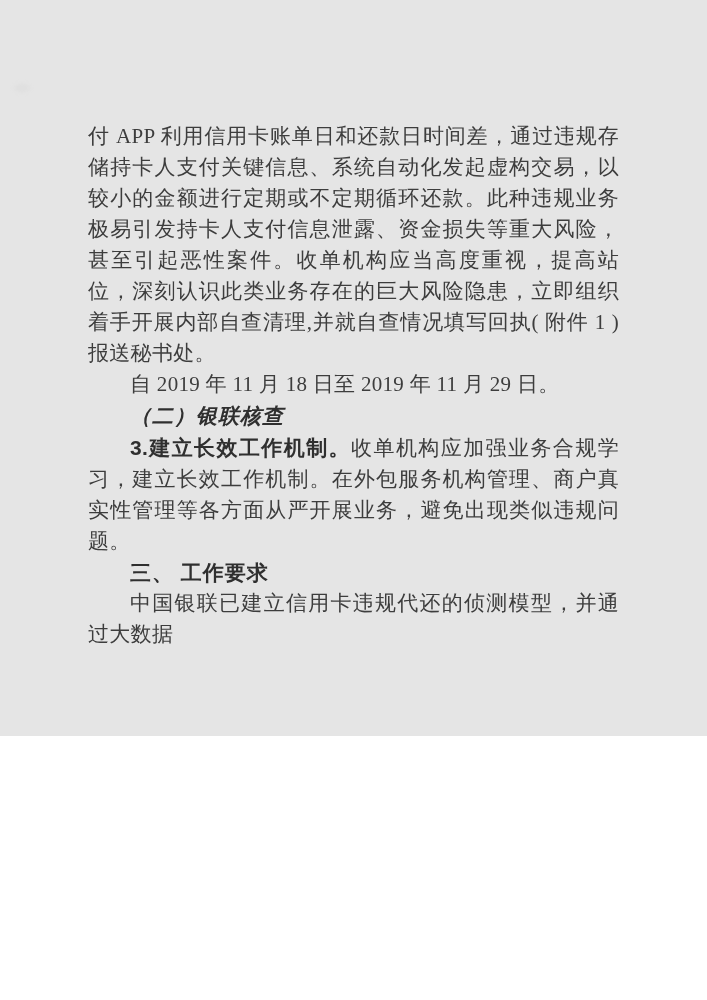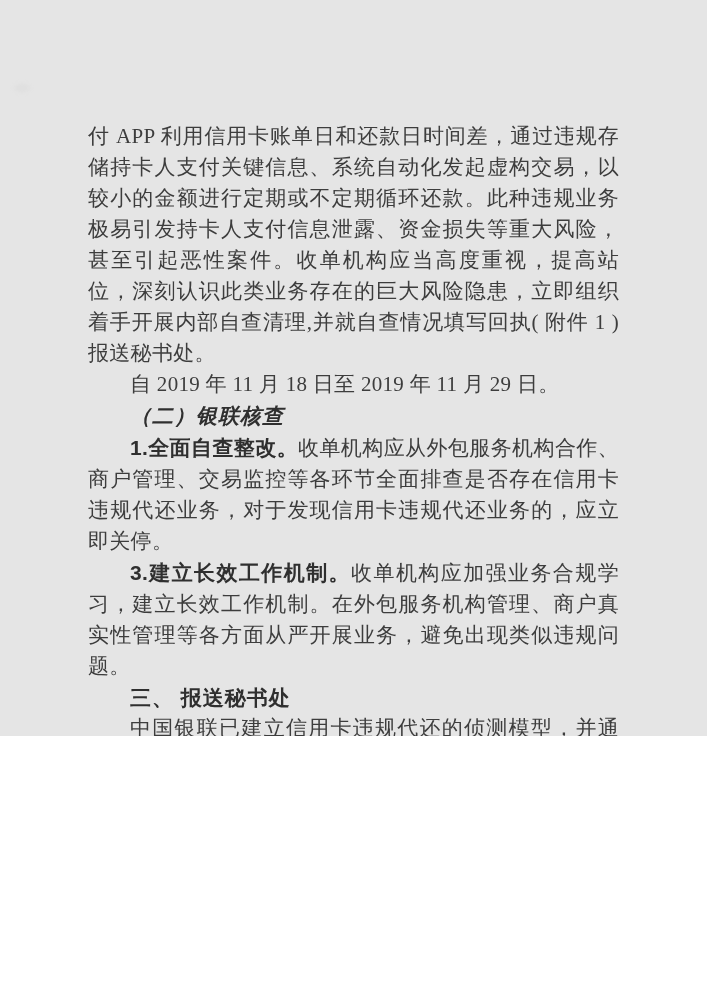--- a/index.html
+++ b/index.html
@@ -80,19 +80,18 @@
 </style>
 </head>
 <body>
 
 <div class="page">
   <div class="smudge"></div>
   <div class="text-block">
       <p class="para p-first"><span class="run">付 APP 利用信用卡账单日和还款日时间差，通过违规存储持卡人支付关键信息、系统自动化发起虚构交易，以较小的金额进行定期或不定期循环还款。此种违规业务极易引发持卡人支付信息泄露、资金损失等重大风险，甚至引起恶性案件。收单机构应当高度重视，提高站位，深刻认识此类业务存在的巨大风险隐患，立即组织着手开展内部自查清理,并就自查情况填写回执( 附件 1 )报送秘书处。</span></p>
       <p class="para body"><span class="run">自 2019 年 11 月 18 日至 2019 年 11 月 29 日。</span></p>
       <p class="para h2"><span class="run-bold">（二）银联核查</span></p>
-      <p class="para body"><span class="run-bold">1.全面自查整改。</span><span class="run">收单机构应从外包服务机构合作、商户管理、交易监控等各环节全面排查是否存在信用卡违规代还业务，对于发现信用卡违规代还业务的，应立即关停。</span></p>
       <p class="para body"><span class="run-bold">3.建立长效工作机制。</span><span class="run">收单机构应加强业务合规学习，建立长效工作机制。在外包服务机构管理、商户真实性管理等各方面从严开展业务，避免出现类似违规问题。</span></p>
-      <p class="para h1"><span class="run-bold">三、 报送秘书处</span></p>
+      <p class="para h1"><span class="run-bold">三、 工作要求</span></p>
       <p class="para body"><span class="run">中国银联已建立信用卡违规代还的侦测模型，并通过大数据</span></p>
     </div>
   <div class="page-num">2</div>
 </div>
 
 </body></html>

